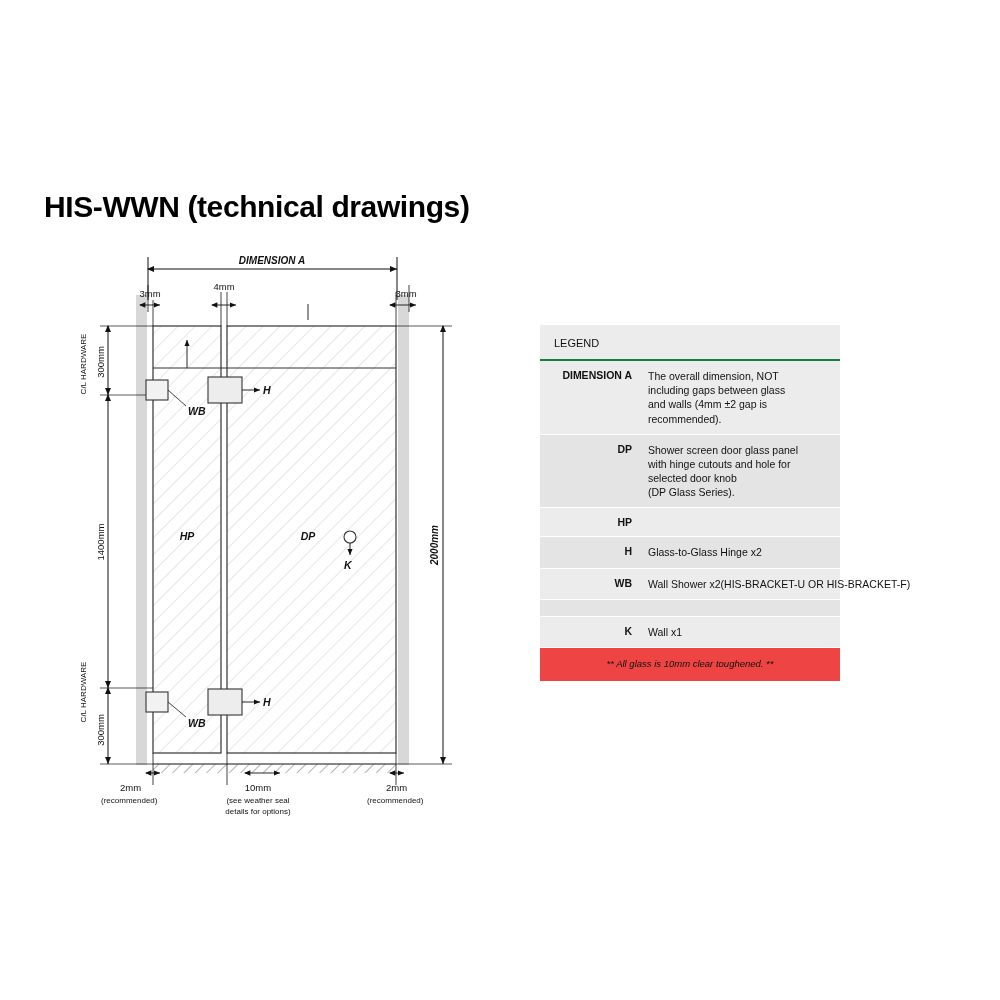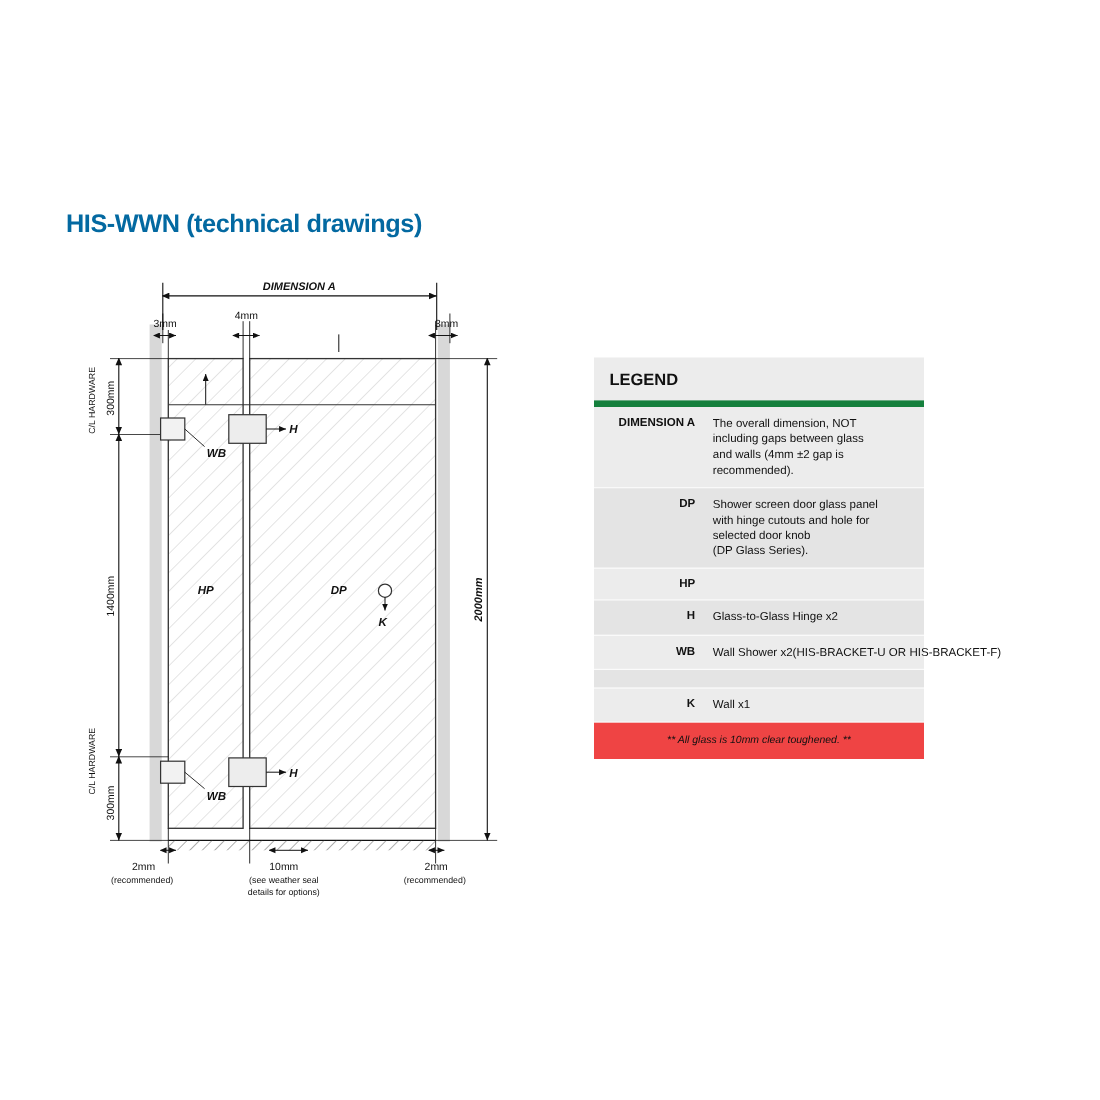--- a/index.html
+++ b/index.html
@@ -12,26 +12,26 @@
     height: 1000px;
     position: relative;
     font-family: "Liberation Sans", sans-serif;
     color: #1a1a1a;
     overflow: hidden;
   }
 
   
   .page-title {
     position: absolute;
-    left: 60px;
+    left: 44px;
     top: 190px;
-    font-size: 23px;
+    font-size: 30px;
     font-weight: bold;
     letter-spacing: -0.4px;
-    color: #0369a1;
+    color: #000000;
   }
 
   
   .drawing {
     position: absolute;
     left: 60px;
     top: 240px;
     width: 420px;
     height: 600px;
   }
@@ -40,25 +40,25 @@
   
   .legend {
     position: absolute;
     left: 540px;
     top: 325px;
     width: 300px;
     background: #ececec;
     border: none;
   }
   .legend-title {
-    font-size: 15px;
-    font-weight: bold;
+    font-size: 11px;
+    font-weight: normal;
     padding: 12px 14px 10px 14px;
     color: #111;
-    border-bottom: 6px solid #15803d;
+    border-bottom: 2px solid #15803d;
   }
   .legend-row {
     display: flex;
     border-bottom: 1px solid #ffffff;
     min-height: 26px;
   }
   .legend-row.alt { background: #e4e4e4; }
   .legend-key {
     width: 100px;
     flex: none;

